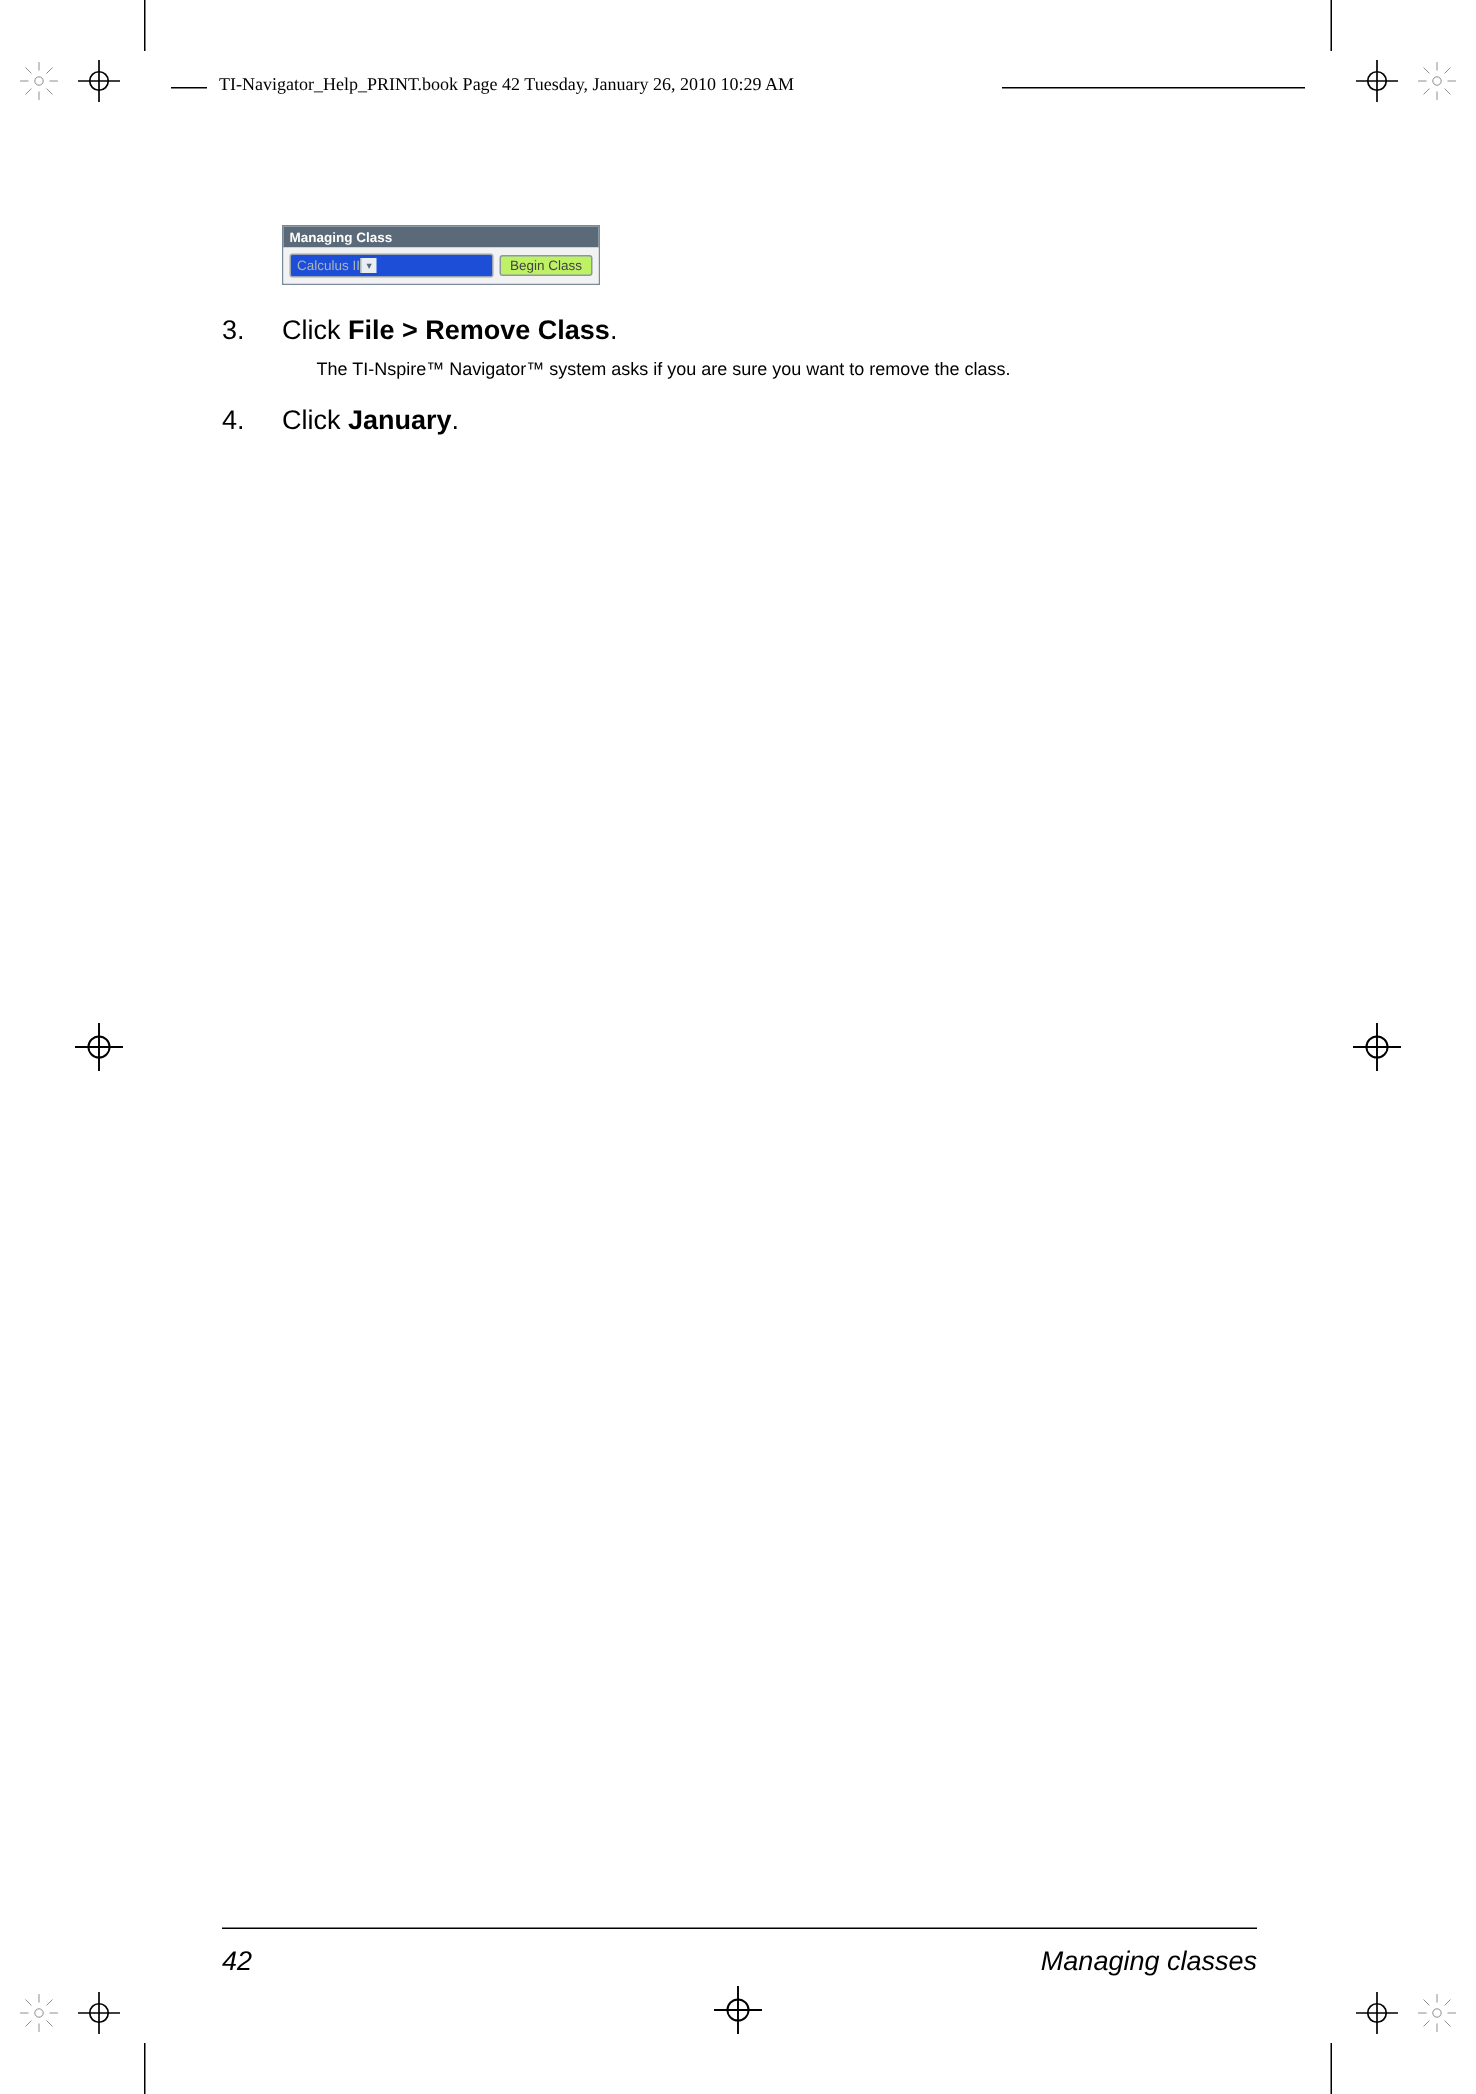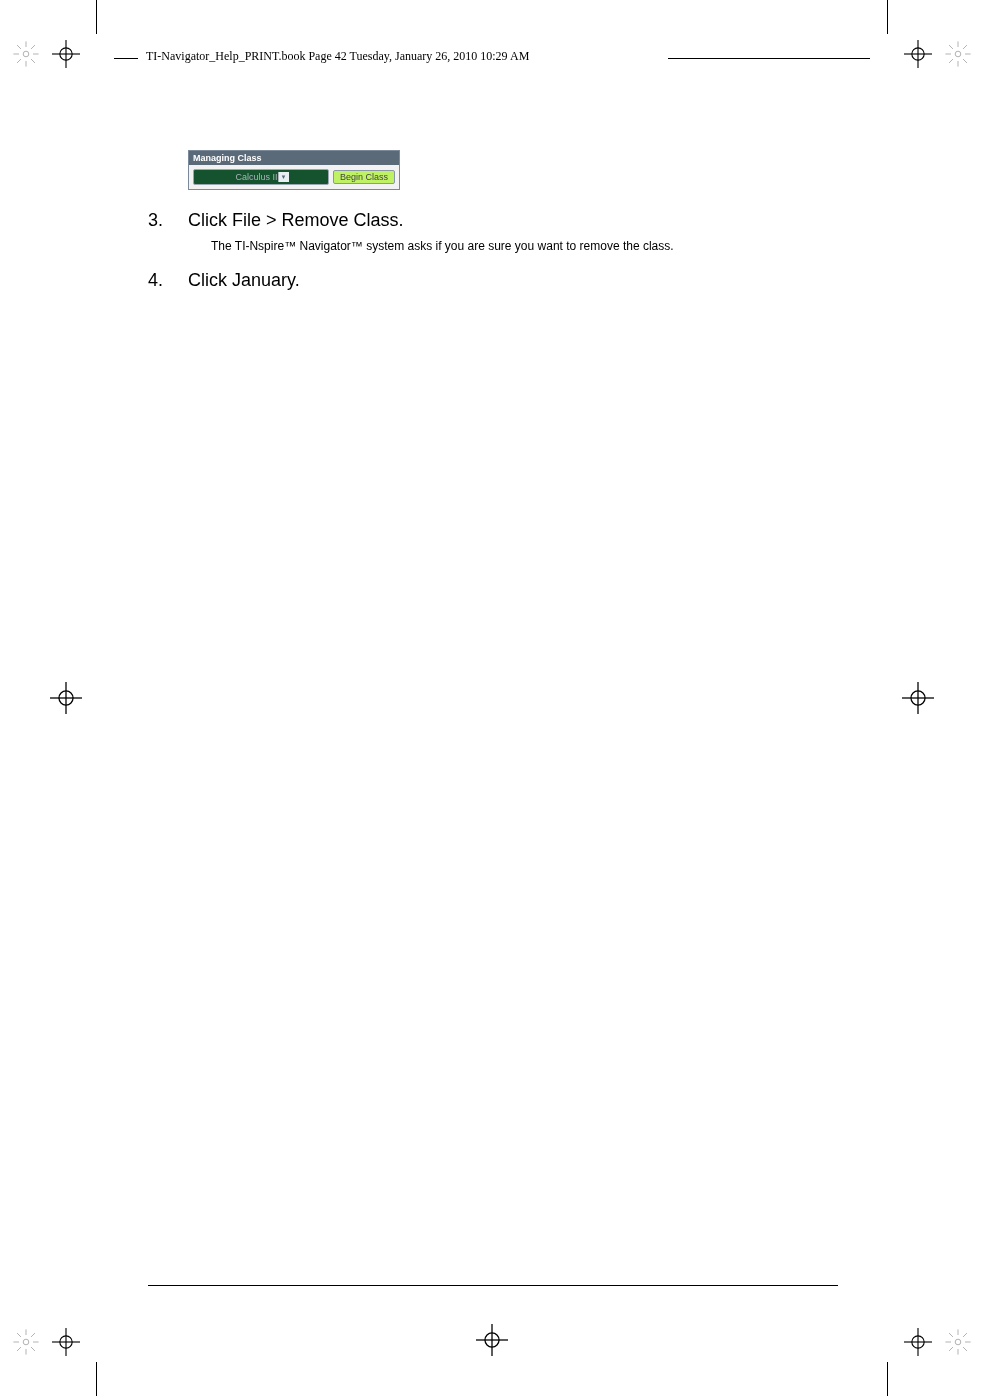--- a/index.html
+++ b/index.html
@@ -109,22 +109,22 @@
     background: #f2f2f2;
     padding: 4px;
     display: flex;
     gap: 4px;
     align-items: center;
   }
   .mini-select {
     flex: 1;
     display: flex;
     align-items: center;
-    justify-content: center;
-    background: #14532d;
+    justify-content: flex-start;
+    background: #1d4ed8;
     border: 1px solid #9aa6b2;
     color: #aab4bb;
     padding: 1px 2px 1px 4px;
     height: 12px;
     border-radius: 2px;
   }
   .mini-chevron {
     width: 10px;
     height: 10px;
     background: #e9eef3;
@@ -157,21 +157,21 @@
     flex: 1;
     font-size: 18px;
   }
   .step-sub {
     margin-left: 63px;
     font-size: 12px;
     margin-top: 4px;
     margin-bottom: 14px;
     line-height: 1.35;
   }
-  b { font-weight: 400; }
+  b { font-weight: 700; }
 
   
   .footer-rule {
     position: absolute;
     bottom: 110px;
     left: 148px;
     width: 690px;
     height: 1px;
     background: #000;
   }
@@ -354,14 +354,18 @@
     <div class="step">
       <div class="step-num">4.</div>
       <div class="step-body">
         <span>Click </span><b>January</b><span>.</span>
       </div>
     </div>
 
   </div>
 
   <div class="footer-rule"></div>
+  <div class="footer">
+    <span>42</span>
+    <span>Managing classes</span>
+  </div>
 
 </div>
 
 </body></html>

